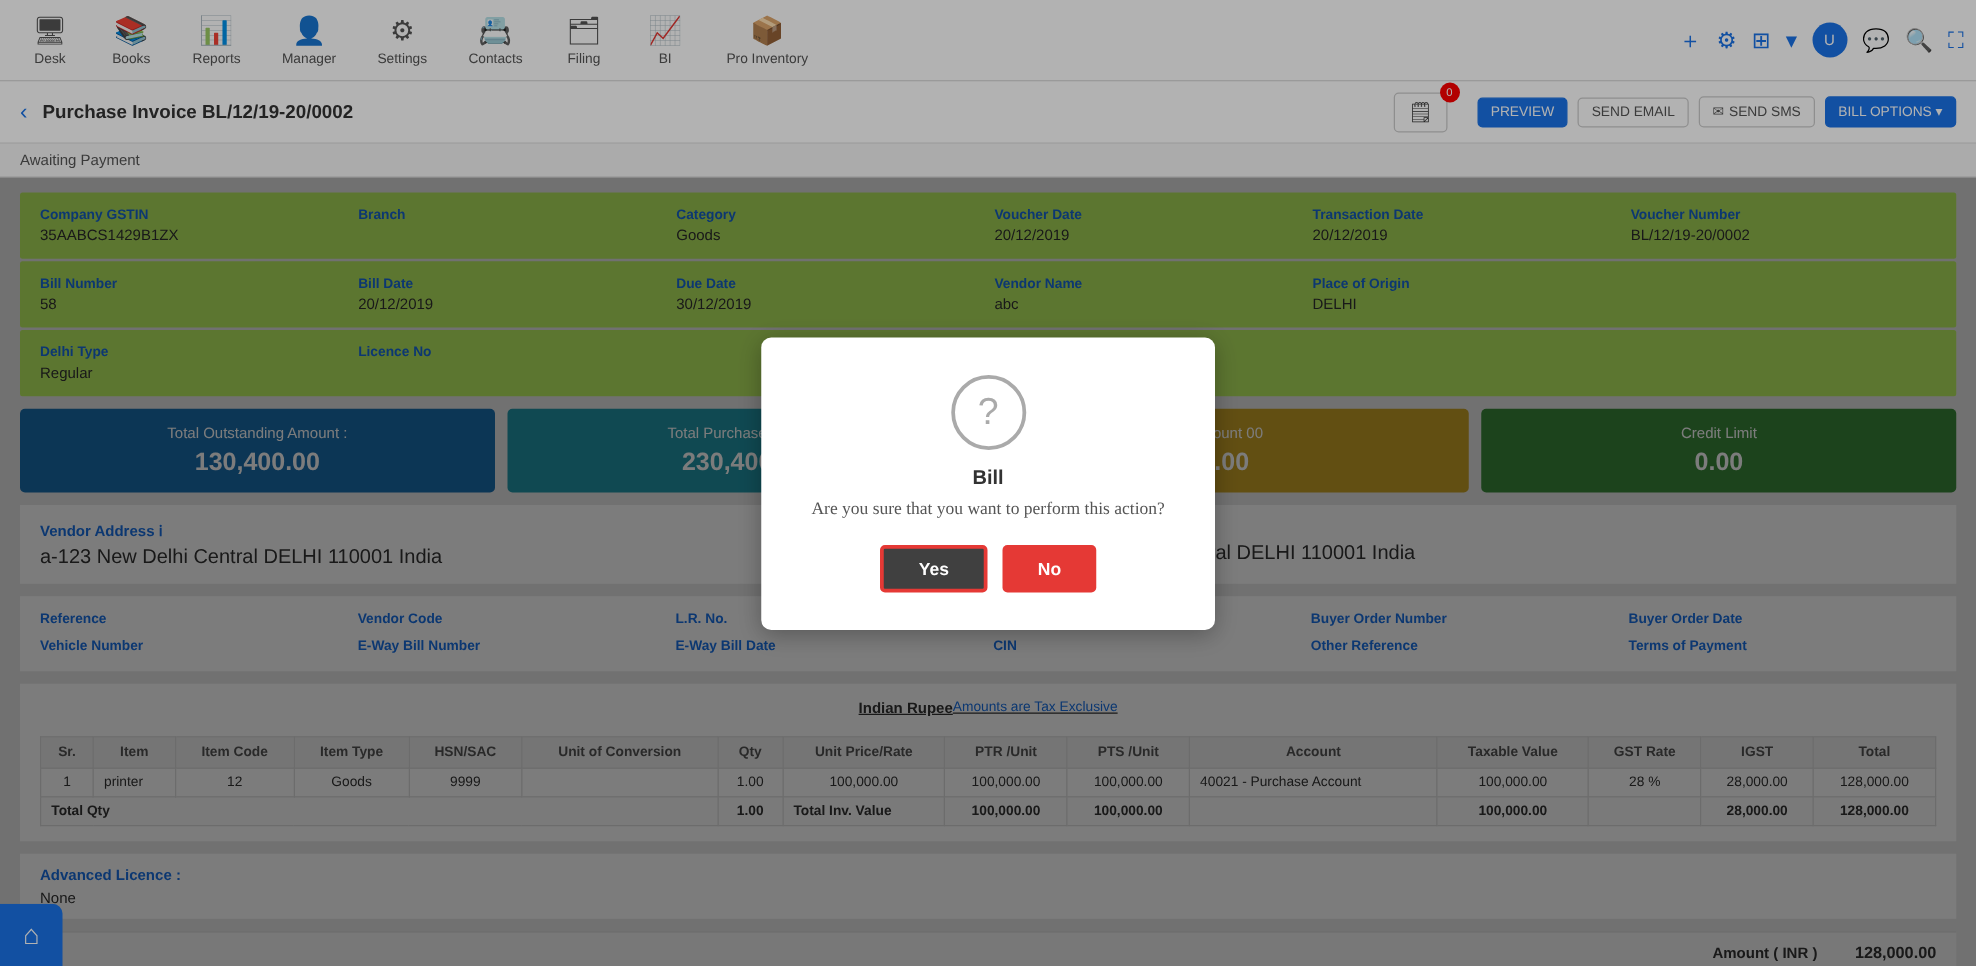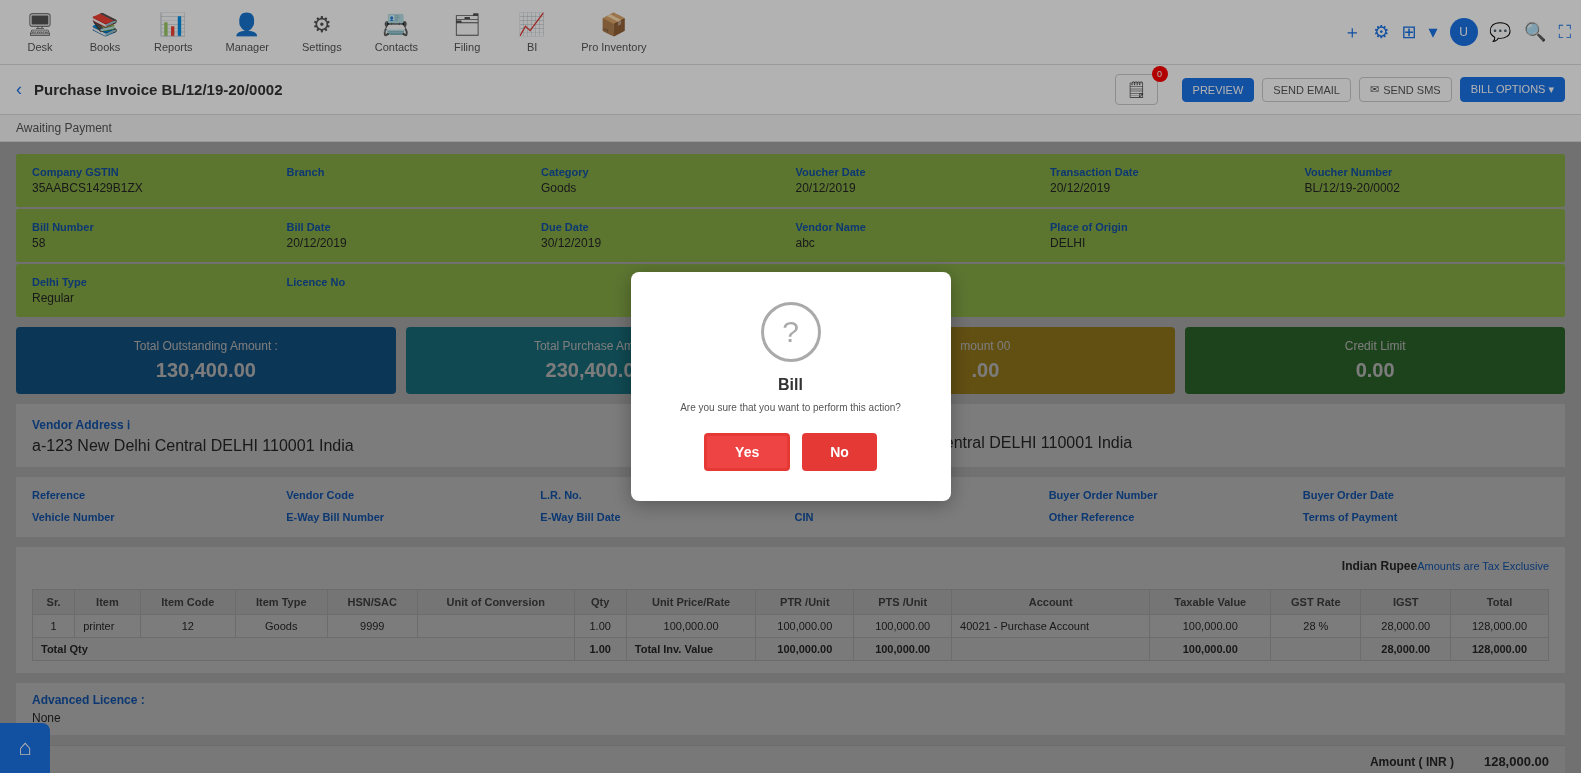--- a/index.html
+++ b/index.html
@@ -145,24 +145,24 @@
       background: #fff; border-radius: 8px; padding: 30px 40px;
       min-width: 320px; text-align: center; box-shadow: 0 4px 20px rgba(0,0,0,0.3);
     }
     .modal-icon {
       width: 60px; height: 60px; border-radius: 50%;
       border: 3px solid #aaa; display: flex; align-items: center;
       justify-content: center; margin: 0 auto 14px;
       font-size: 30px; color: #aaa;
     }
     .modal-title { font-size: 16px; font-weight: bold; margin-bottom: 8px; color: #333; }
-    .modal-message { font-size: 10px; color: #555; margin-bottom: 20px; }
+    .modal-message { font-size: 14px; color: #555; margin-bottom: 20px; font-family: Liberation Serif, serif; }
     .modal-buttons { display: flex; gap: 12px; justify-content: center; }
     .modal-yes {
-      background: #ef4444; color: #fff; border: 3px solid #e53935;
+      background: #404040; color: #fff; border: 3px solid #e53935;
       padding: 8px 28px; border-radius: 4px; cursor: pointer; font-size: 14px; font-weight: bold;
     }
     .modal-no {
       background: #e53935; color: #fff; border: none;
       padding: 8px 28px; border-radius: 4px; cursor: pointer; font-size: 14px; font-weight: bold;
     }
 
     .dimmed { filter: brightness(0.7); pointer-events: none; }
   </style>
 </head>
@@ -365,21 +365,21 @@
       </div>
       <div>
         <div class="field-label">Other Reference</div>
       </div>
       <div>
         <div class="field-label">Terms of Payment</div>
       </div>
     </div>
 
     <div class="table-section">
-      <div style="display:flex; justify-content:flex-end; align-items:center; margin-bottom:8px;">
+      <div style="display:flex; justify-content:center; align-items:center; margin-bottom:8px;text-decoration:underline;">
         <div class="section-label">Indian Rupee</div>
         <div class="section-label-right">Amounts are Tax Exclusive</div>
       </div>
       <table>
         <thead>
           <tr>
             <th>Sr.</th>
             <th>Item</th>
             <th>Item Code</th>
             <th>Item Type</th>

